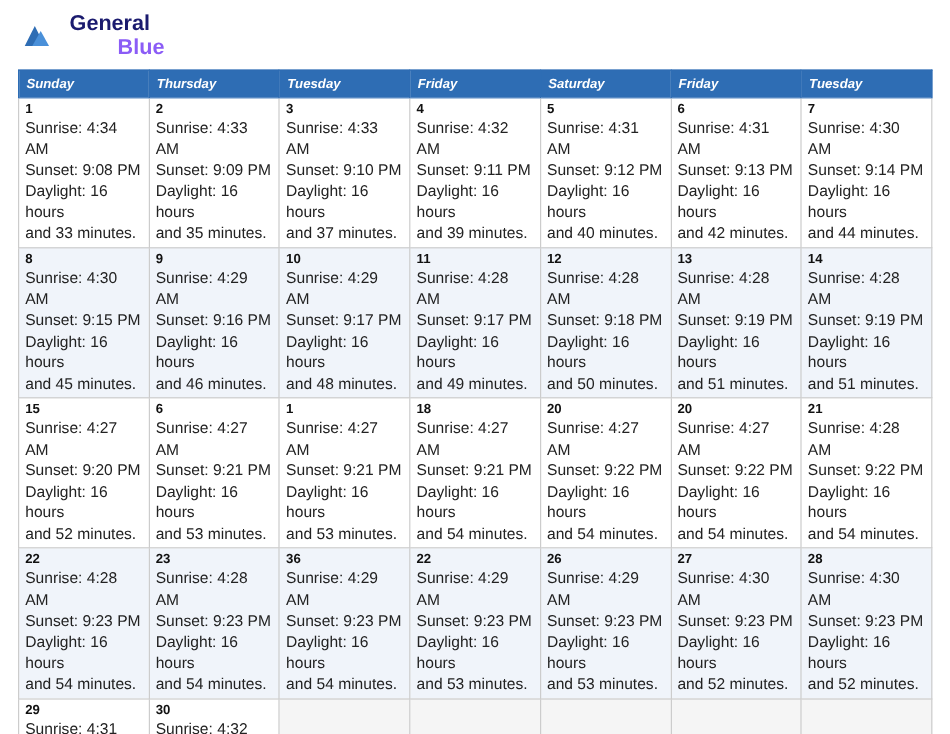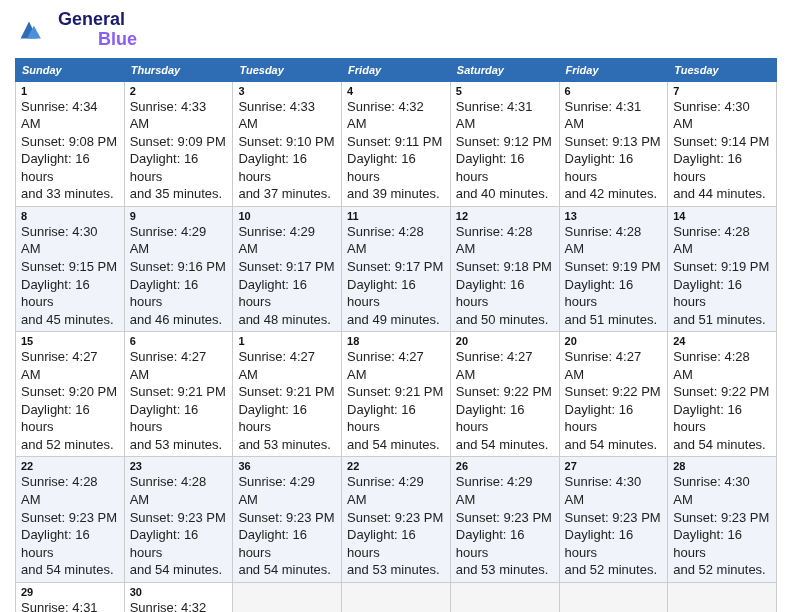--- a/index.html
+++ b/index.html
@@ -266,21 +266,21 @@
 and 54 minutes.</div>
           </td>
           <td>
             <span class="day-num">20</span>
             <div class="day-info" style="white-space: pre-line;">Sunrise: 4:27 AM
 Sunset: 9:22 PM
 Daylight: 16 hours
 and 54 minutes.</div>
           </td>
           <td>
-            <span class="day-num">24</span>
+            <span class="day-num">21</span>
             <div class="day-info" style="white-space: pre-line;">Sunrise: 4:28 AM
 Sunset: 9:22 PM
 Daylight: 16 hours
 and 54 minutes.</div>
           </td>
         </tr>
         <tr>
           <td>
             <span class="day-num">22</span>
             <div class="day-info" style="white-space: pre-line;">Sunrise: 4:28 AM

